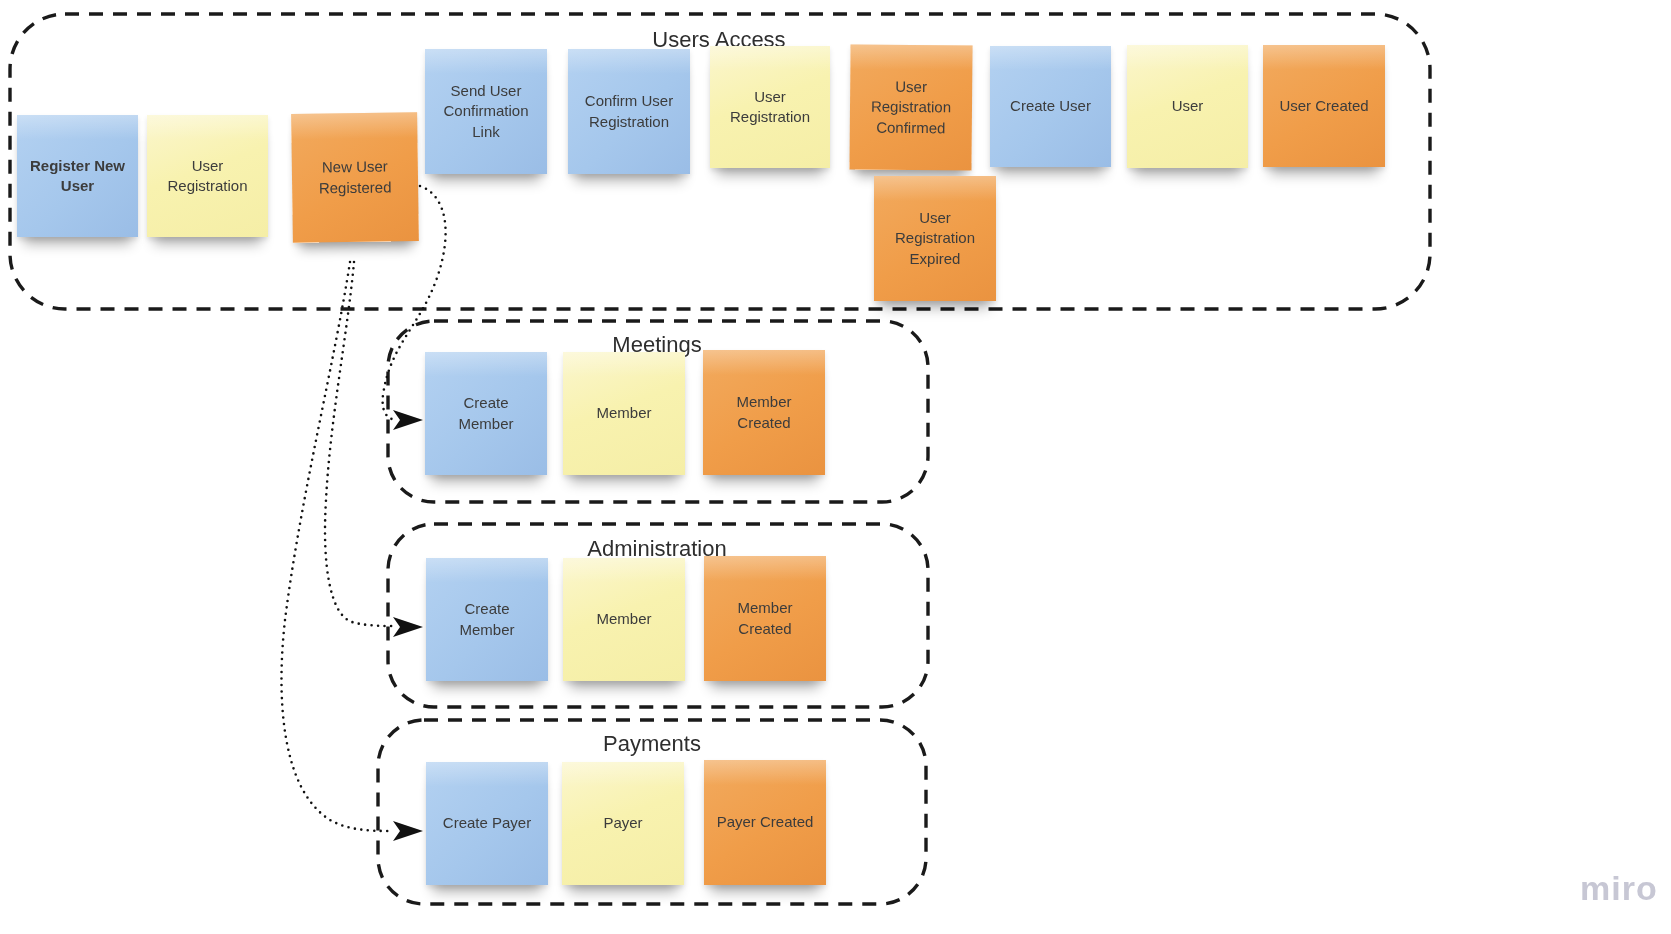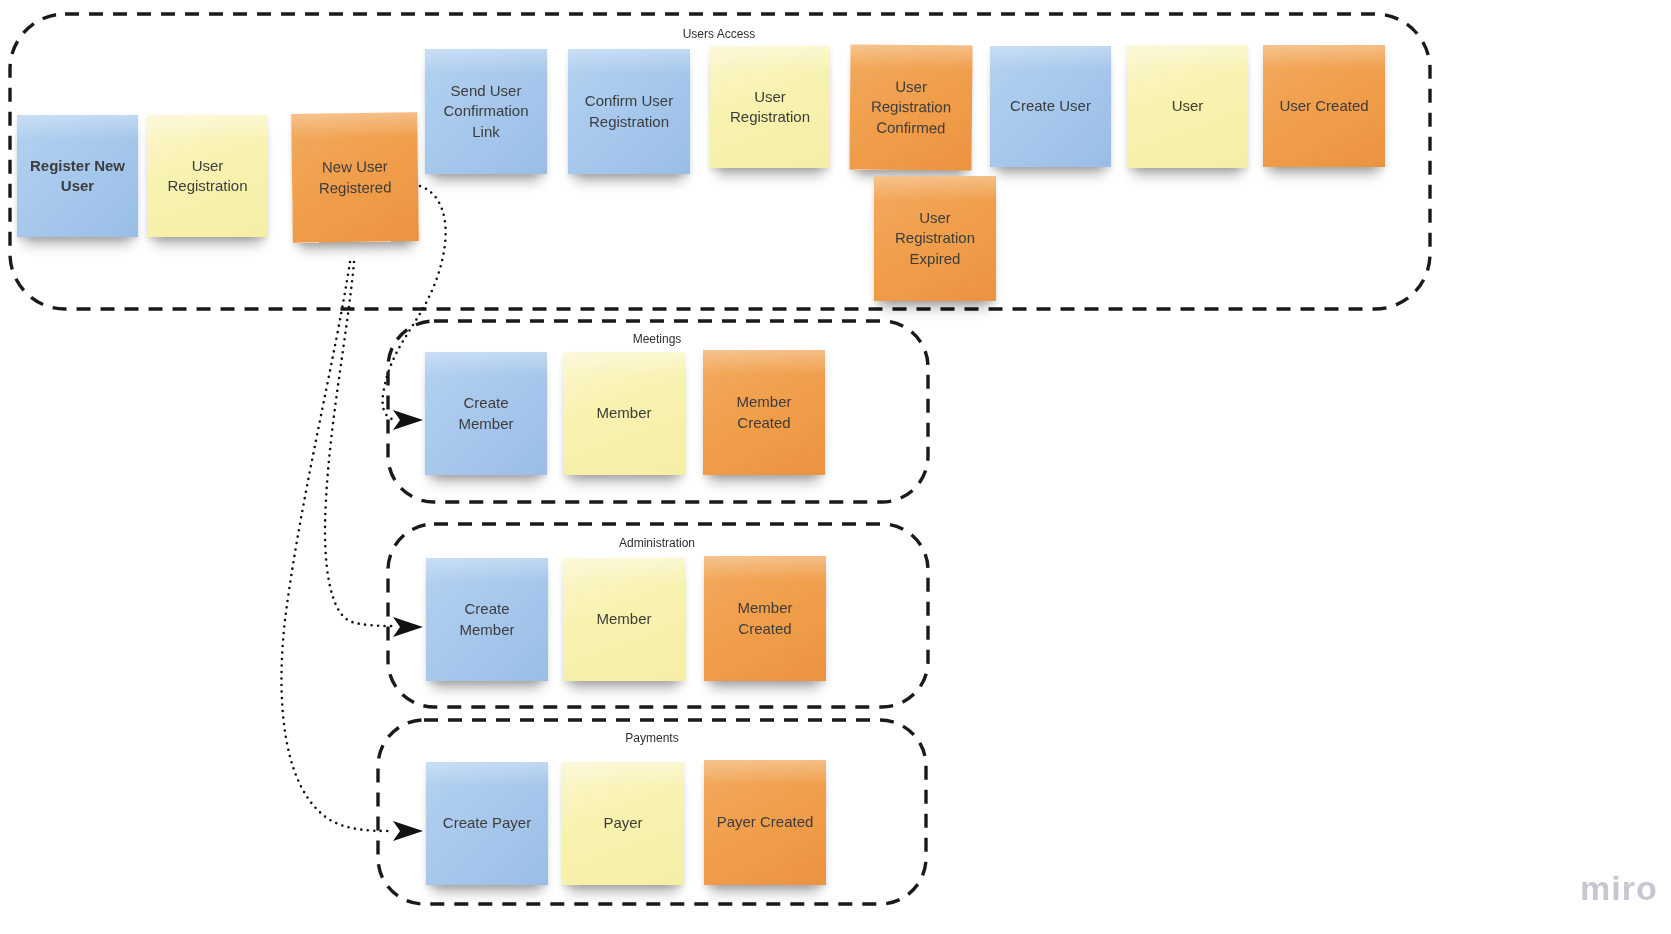--- a/index.html
+++ b/index.html
@@ -7,21 +7,21 @@
     position:relative;
     width:1671px;height:934px;
     background:#ffffff;
     font-family:"Liberation Sans", sans-serif;
     overflow:hidden;
   }
   svg.layer{position:absolute;left:0;top:0;width:1671px;height:934px;}
   .group-title{
     position:absolute;
     transform:translateX(-50%);
-    font-size:12px;
+    font-size:22px;
     color:#2e2e2e;
     white-space:nowrap;
   }
   .note{
     position:absolute;
     display:flex;align-items:center;justify-content:center;
     text-align:center;
     padding:8px 10px;
     box-sizing:border-box;
     font-size:15px;

